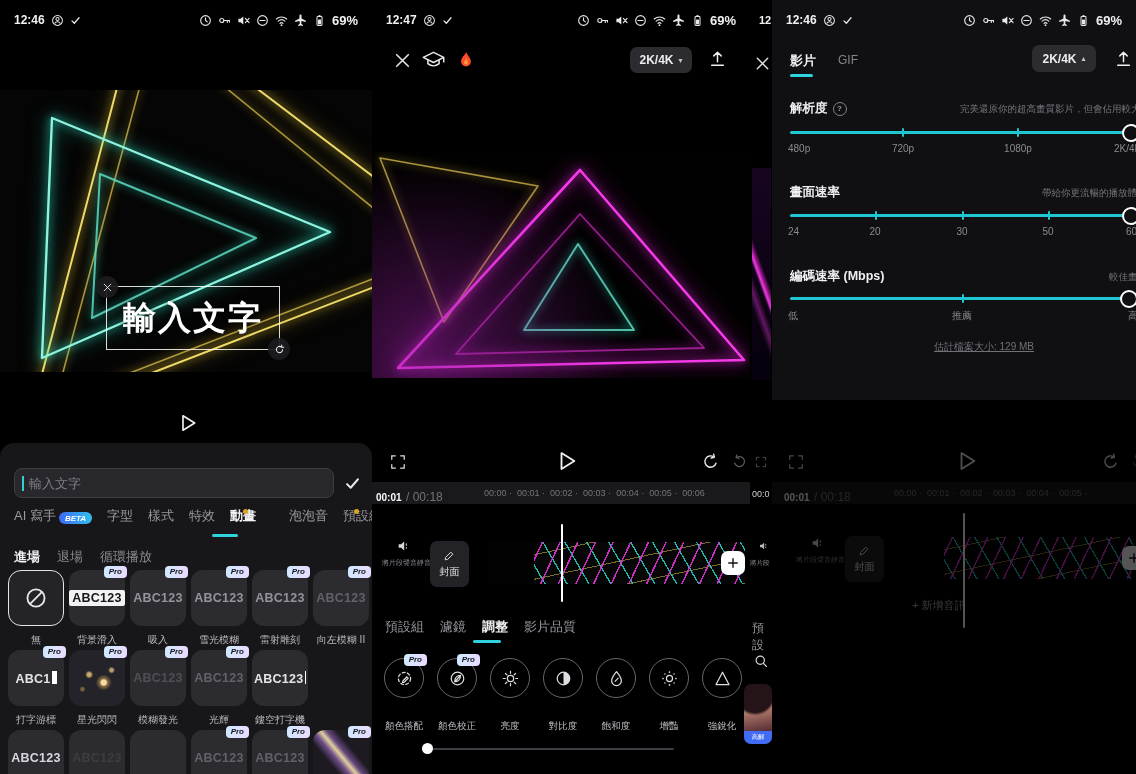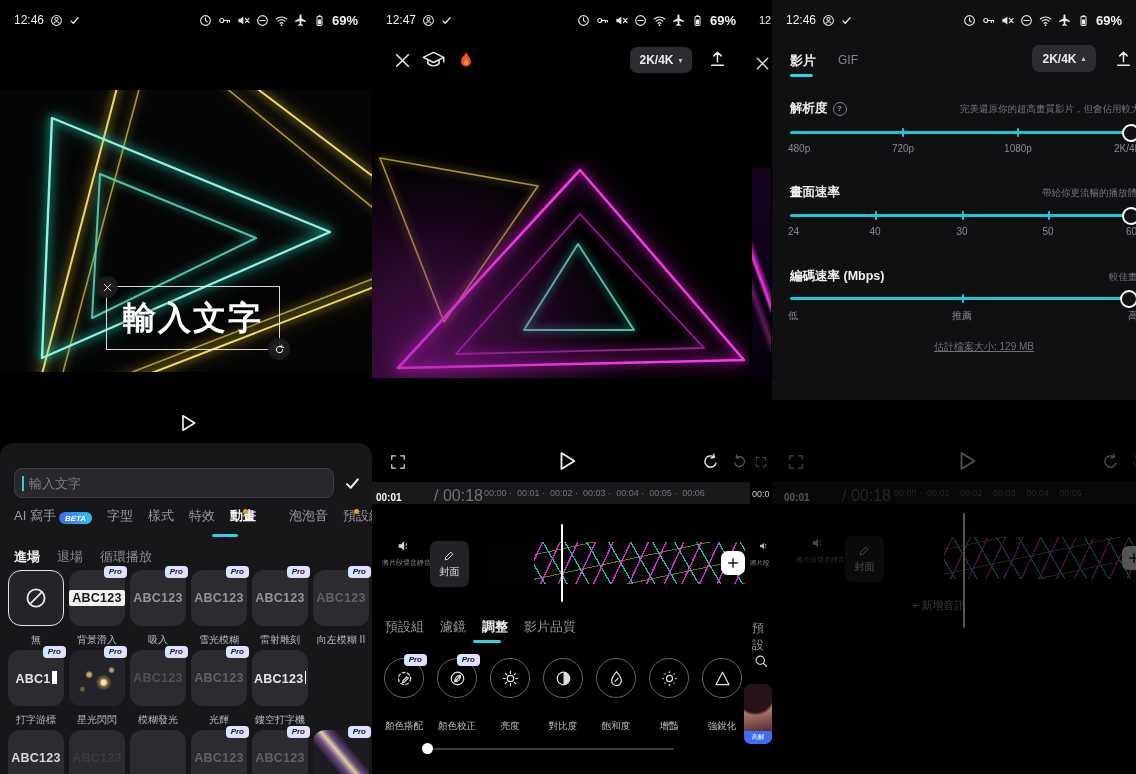--- a/index.html
+++ b/index.html
@@ -3,21 +3,21 @@
 <meta charset="utf-8">
 <style>
   html,body{margin:0;padding:0;background:#000;}
   body{font-family:"Liberation Sans","DejaVu Sans",sans-serif;color:#e8e8ea;-webkit-font-smoothing:antialiased;}
   #app{position:relative;width:1136px;height:774px;background:#000;overflow:hidden;}
   .abs{position:absolute;}
   .panel{position:absolute;top:0;height:774px;background:#000;}
   
   .statusbar{position:absolute;top:0;left:0;right:0;height:40px;display:flex;align-items:center;justify-content:space-between;padding:0 14px;box-sizing:border-box;}
   .sb-left,.sb-right{display:flex;align-items:center;gap:6px;}
-  .sb-time{font-size:12px;font-weight:400;color:#f0f0f2;}
+  .sb-time{font-size:12px;font-weight:700;color:#f0f0f2;}
   .sb-batt{font-size:13px;font-weight:700;color:#f0f0f2;}
   .si{width:13px;height:13px;color:#e9e9ec;display:block;}
   .si-s{width:11px;height:11px;}
   .underline{position:absolute;height:3px;border-radius:2px;background:#2fd3de;}
   .ydot{position:absolute;width:5px;height:5px;border-radius:50%;background:#d9a61e;}
   .pill{background:#2b2b30;border-radius:7px;display:flex;align-items:center;justify-content:center;gap:5px;font-size:12px;font-weight:700;color:#ececef;}
   .caret{font-size:8px;color:#c2c2c8;}
   .probadge{position:absolute;top:-4px;right:-2px;background:linear-gradient(100deg,#cfe9ff,#e9dbff);color:#121218;font-size:8px;font-weight:800;font-style:italic;padding:1px 5px;border-radius:4px;line-height:10px;}
   
   .neon{fill:none;stroke-linejoin:round;}
@@ -65,21 +65,21 @@
     radial-gradient(circle at 76% 36%,rgba(240,210,140,.7) 0 1.5px,transparent 3.5px),
     radial-gradient(circle at 24% 70%,rgba(200,160,80,.5) 0 1.5px,transparent 3px),#25232a;}
   .t-streak{background:linear-gradient(50deg,transparent 35%,rgba(180,120,220,.55) 45%,rgba(245,228,172,.9) 52%,rgba(180,120,220,.5) 58%,transparent 68%),#1d1a22;}
   .tlabel{margin-top:7px;font-size:10px;color:#b9b9bf;white-space:nowrap;}
   
   #p-mid{left:372px;width:378px;overflow:hidden;}
   .preview-m{position:absolute;left:0;top:152px;width:378px;height:226px;background:#010101;overflow:hidden;}
   .glowblob{position:absolute;inset:0;background:radial-gradient(circle at 16% 92%,rgba(150,30,160,.5),transparent 52%);}
   .rulerbg{position:absolute;background:#19191c;}
   .timecur{font-size:10px;font-weight:700;color:#fafafa;}
-  .timetot{font-size:16px;color:#70707a;margin-left:28px;}
+  .timetot{font-size:12px;color:#70707a;}
   .ruler{display:flex;gap:5px;font-size:9px;color:#74747c;white-space:nowrap;}
   .mutelbl{font-size:7px;color:#8d8d94;white-space:nowrap;}
   .coverbtn{position:absolute;background:#232327;border-radius:7px;display:flex;flex-direction:column;align-items:center;justify-content:center;gap:3px;}
   .coverbtn span{font-size:10px;color:#e6e6ea;}
   .plusbtn{position:absolute;width:24px;height:24px;background:#fff;border-radius:7px;display:flex;align-items:center;justify-content:center;color:#131317;}
   .playhead{position:absolute;width:2px;background:#fff;border-radius:1px;}
   .tabs-m{position:absolute;display:flex;gap:16px;font-size:13px;color:#9a9aa1;white-space:nowrap;}
   .tools{position:absolute;left:8px;top:658px;display:flex;gap:5px;}
   .tool{position:relative;width:48px;display:flex;flex-direction:column;align-items:center;}
   .toolcirc{width:38px;height:38px;border:1px solid #66666d;border-radius:50%;display:flex;align-items:center;justify-content:center;color:#dedee2;}
@@ -809,21 +809,21 @@
       <span>畫面速率</span>
     </div>
     <span class="rhint" style="left:270px;top:187px;">帶給你更流暢的播放體驗</span>
     <div class="track" style="left:18px;top:214px;width:342px;">
       <div class="tick" style="left:85px;"></div>
       <div class="tick" style="left:172px;"></div>
       <div class="tick" style="left:258px;"></div>
       <div class="knob" style="left:332px;"></div>
     </div>
     <span class="slbl" style="left:16px;top:226px;">24</span>
-    <span class="slbl c" style="left:103px;top:226px;">40</span>
+    <span class="slbl c" style="left:103px;top:226px;">20</span>
     <span class="slbl c" style="left:190px;top:226px;">30</span>
     <span class="slbl c" style="left:276px;top:226px;text-align:center;">50</span>
     <span class="slbl" style="left:354px;top:226px;">60</span>
 
     <div class="rtitle abs" style="left:18px;top:268px;">
       <span>編碼速率 (Mbps)</span>
     </div>
     <span class="rhint" style="left:337px;top:271px;">較佳畫質</span>
     <div class="track" style="left:18px;top:297px;width:342px;">
       <div class="tick" style="left:172px;"></div>

